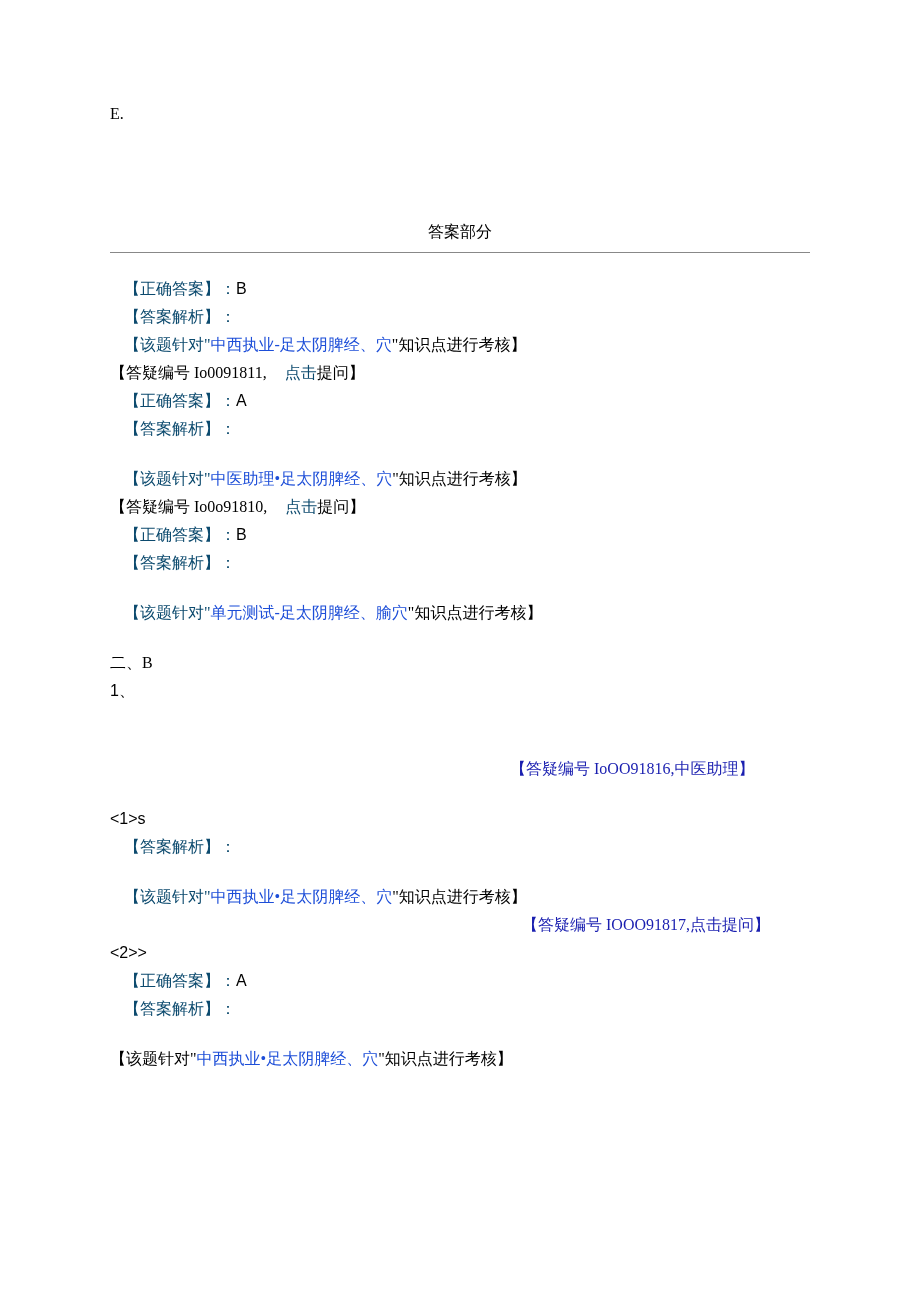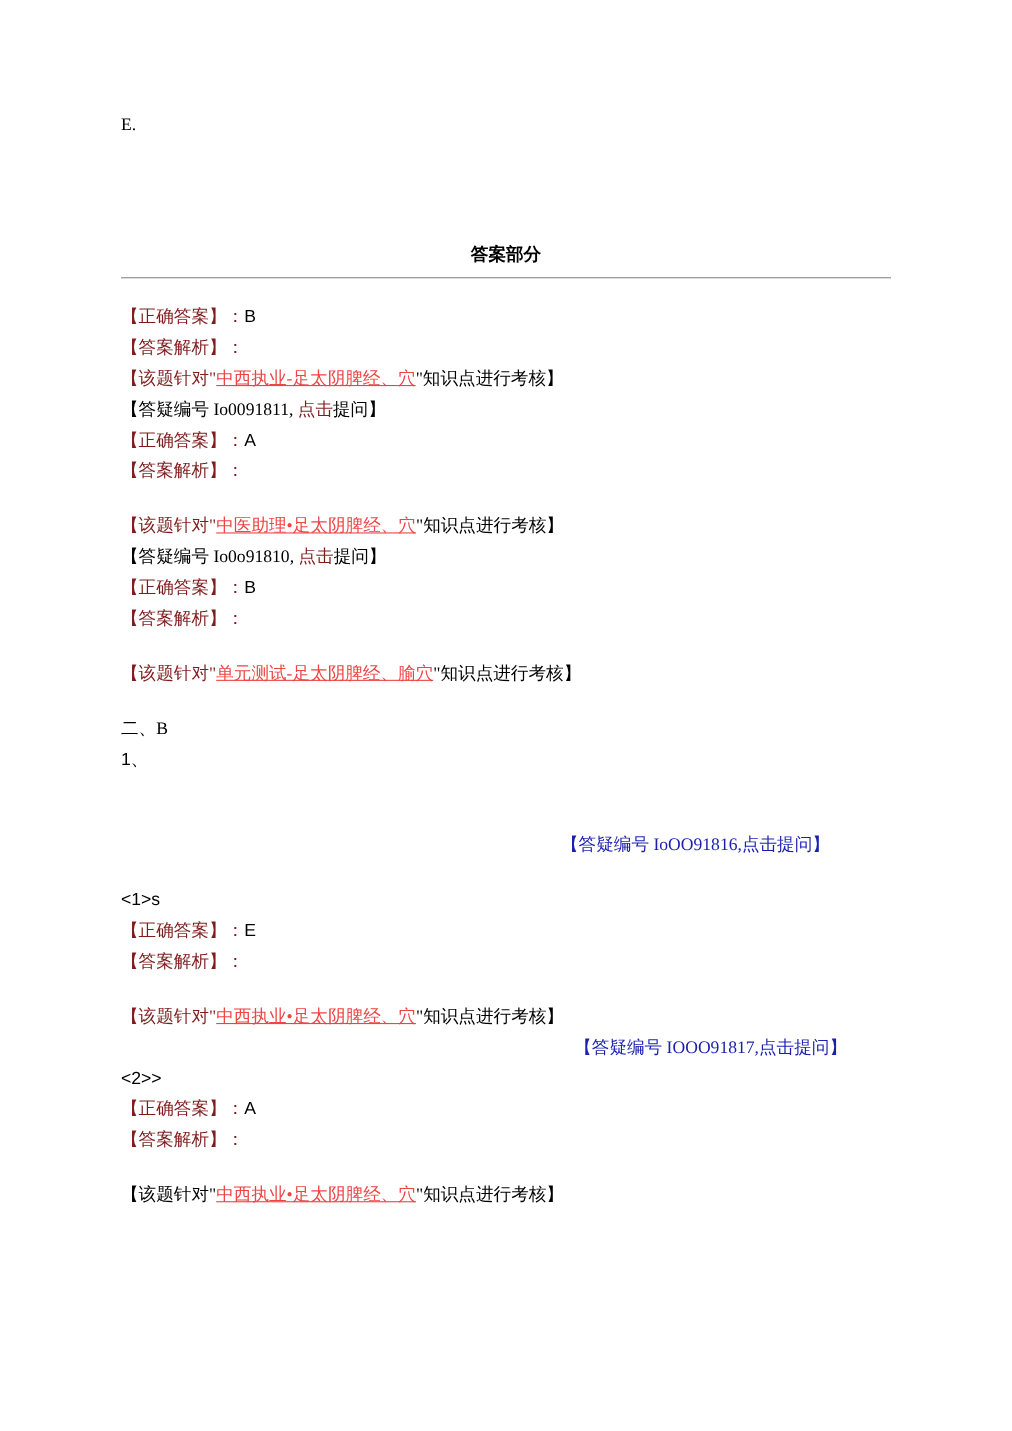--- a/index.html
+++ b/index.html
@@ -16,30 +16,30 @@
     padding: 100px 110px 60px 110px;
   }
   .option-e {
     margin-bottom: 90px;
   }
   .section-title-wrap {
     text-align: center;
     margin-bottom: 6px;
   }
   .section-title {
-    font-weight: bold;
+    font-weight: normal;
     display: inline-block;
   }
   .hr {
     border: none;
     border-top: 1px solid #888;
     margin: 0 0 22px 0;
   }
-  .blue { color: #7f1d1d; }
-  .green { color: #ef4444; text-decoration: underline; }
+  .blue { color: #0c4a6e; margin-left: 14px; }
+  .green { color: #1d4ed8; }
   .black { color: #000000; }
   .q-num { font-family: Arial, "SimSun", sans-serif; }
   .right-link {
     color: #1a1fb0;
     margin-left: 400px;
     display: inline-block;
   }
   .right-link.narrow {
     margin-left: 400px;
     width: 260px;
@@ -92,28 +92,25 @@
   <div>
     <span class="blue">【该题针对"</span><span class="green">单元测试-足太阴脾经、腧穴</span><span class="black">"知识点进行考核】</span>
   </div>
 
   <div class="gap-md"></div>
 
   <div>二、B</div>
   <div class="q-num">1、</div>
   <div class="gap-lg"></div>
   <div>
-    <span class="right-link">【答疑编号 IoOO91816,点击提问】</span>
+    <span class="right-link">【答疑编号 IoOO91816,中医助理】</span>
   </div>
   <div class="gap-md"></div>
 
   <div class="q-num">&lt;1&gt;s</div>
-  <div>
-    <span class="blue">【正确答案】：</span><span class="q-num">E</span>
-  </div>
   <div class="blue">【答案解析】：</div>
   <div class="gap-md"></div>
   <div>
     <span class="blue">【该题针对"</span><span class="green">中西执业•足太阴脾经、穴</span><span class="black">"知识点进行考核】</span>
   </div>
   <div>
     <span class="right-link narrow">【答疑编号 IOOO91817,点击提问】</span>
   </div>
 
   <div class="q-num">&lt;2&gt;&gt;</div>

